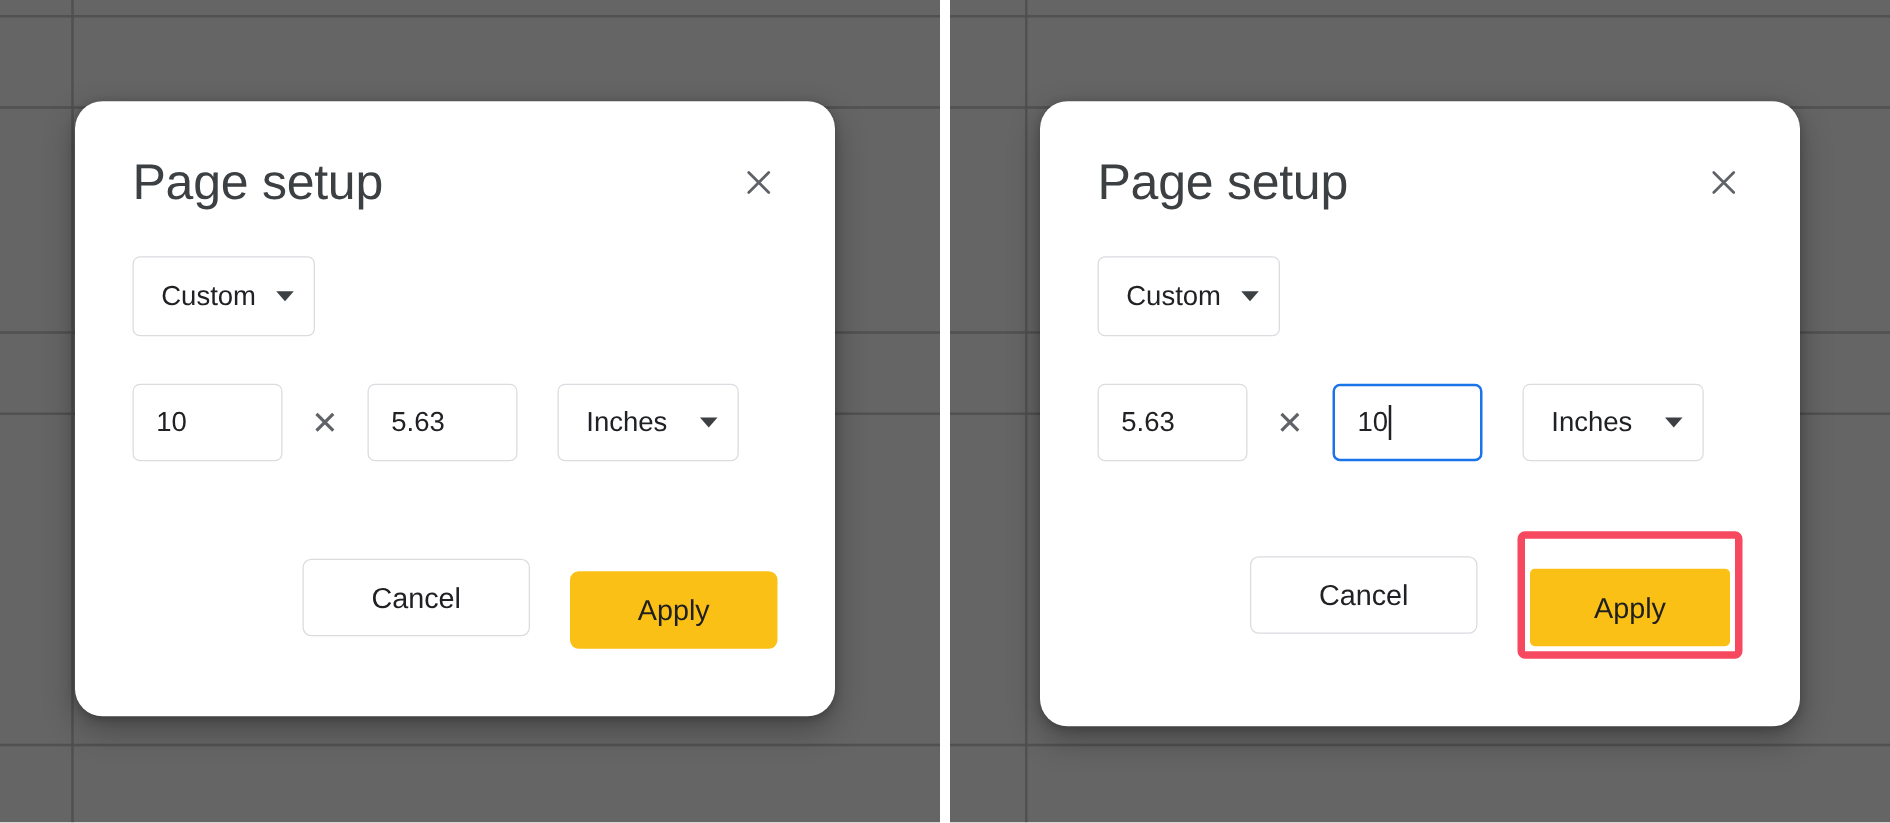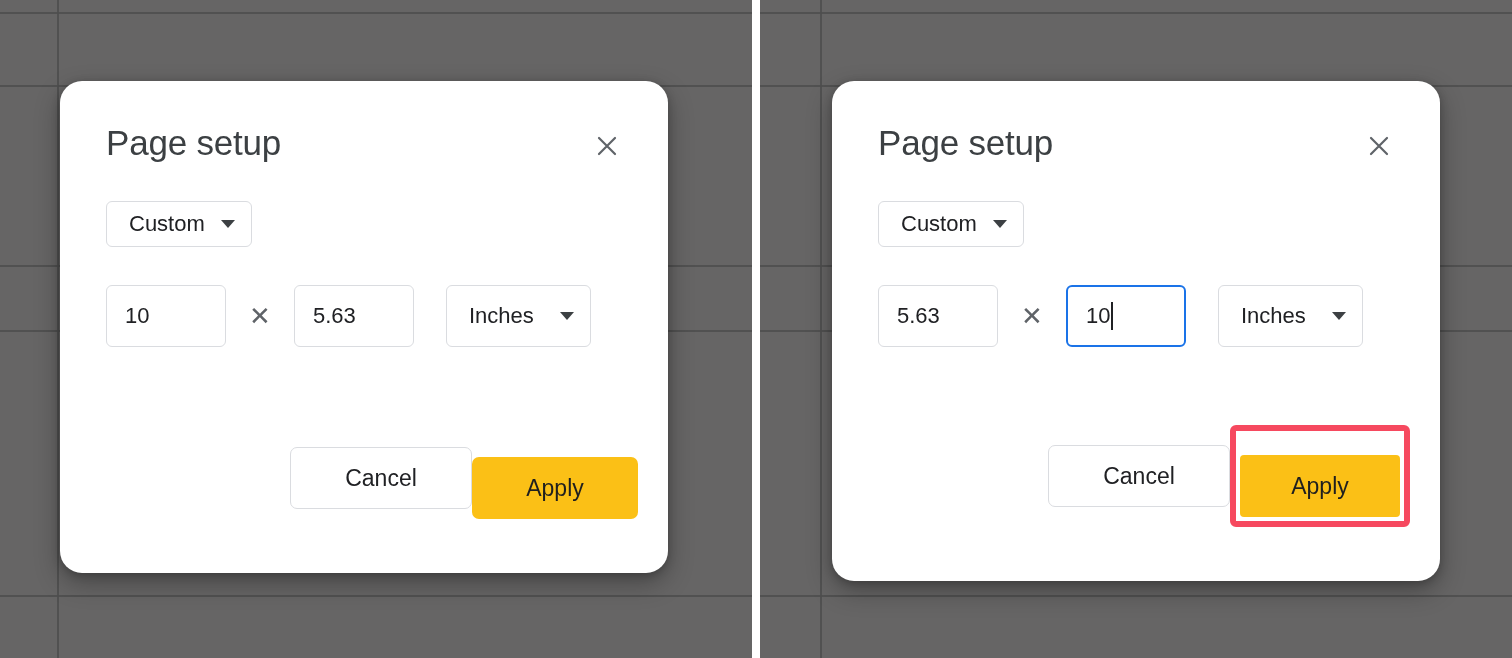--- a/index.html
+++ b/index.html
@@ -74,21 +74,21 @@
     height: 500px;
     padding: 42px 40px 0 46px;
   }
 
   .dialog-header {
     display: flex;
     align-items: flex-start;
     justify-content: space-between;
   }
   .dialog-title {
-    font-size: 35px;
+    font-size: 40px;
     line-height: 1.05;
     color: #3c4043;
     font-weight: 400;
     letter-spacing: -0.2px;
     margin: 0;
     padding-top: 2px;
   }
   .close-btn {
     width: 34px;
     height: 34px;
@@ -112,21 +112,21 @@
     background: #fff;
     color: #202124;
     font-family: "Liberation Sans", sans-serif;
     font-size: 22px;
     display: flex;
     align-items: center;
   }
 
   .row-size-select { margin-top: 38px; }
   .size-select {
-    height: 46px;
+    height: 64px;
     padding: 0 16px 0 22px;
     gap: 16px;
     cursor: pointer;
     width: max-content;
     justify-content: flex-end;
   }
 
   .caret {
     width: 0; height: 0;
     border-left: 7px solid transparent;
@@ -174,23 +174,24 @@
     padding: 0 16px 0 22px;
     gap: 26px;
     cursor: pointer;
     margin-left: 32px;
     width: max-content;
   }
 
   
   .dialog-footer {
     position: absolute;
-    right: 30px;
-    display: flex;
-    align-items: center;
+    right: 46px;
+    display: flex;
+    align-items: center;
+    gap: 32px;
   }
   .dialog--left  .dialog-footer { bottom: 54px; }
   .dialog--right .dialog-footer { bottom: 54px; }
 
   .btn {
     box-sizing: border-box;
     font-family: "Liberation Sans", sans-serif;
     font-size: 23px;
     border-radius: 7px;
     height: 62px;

